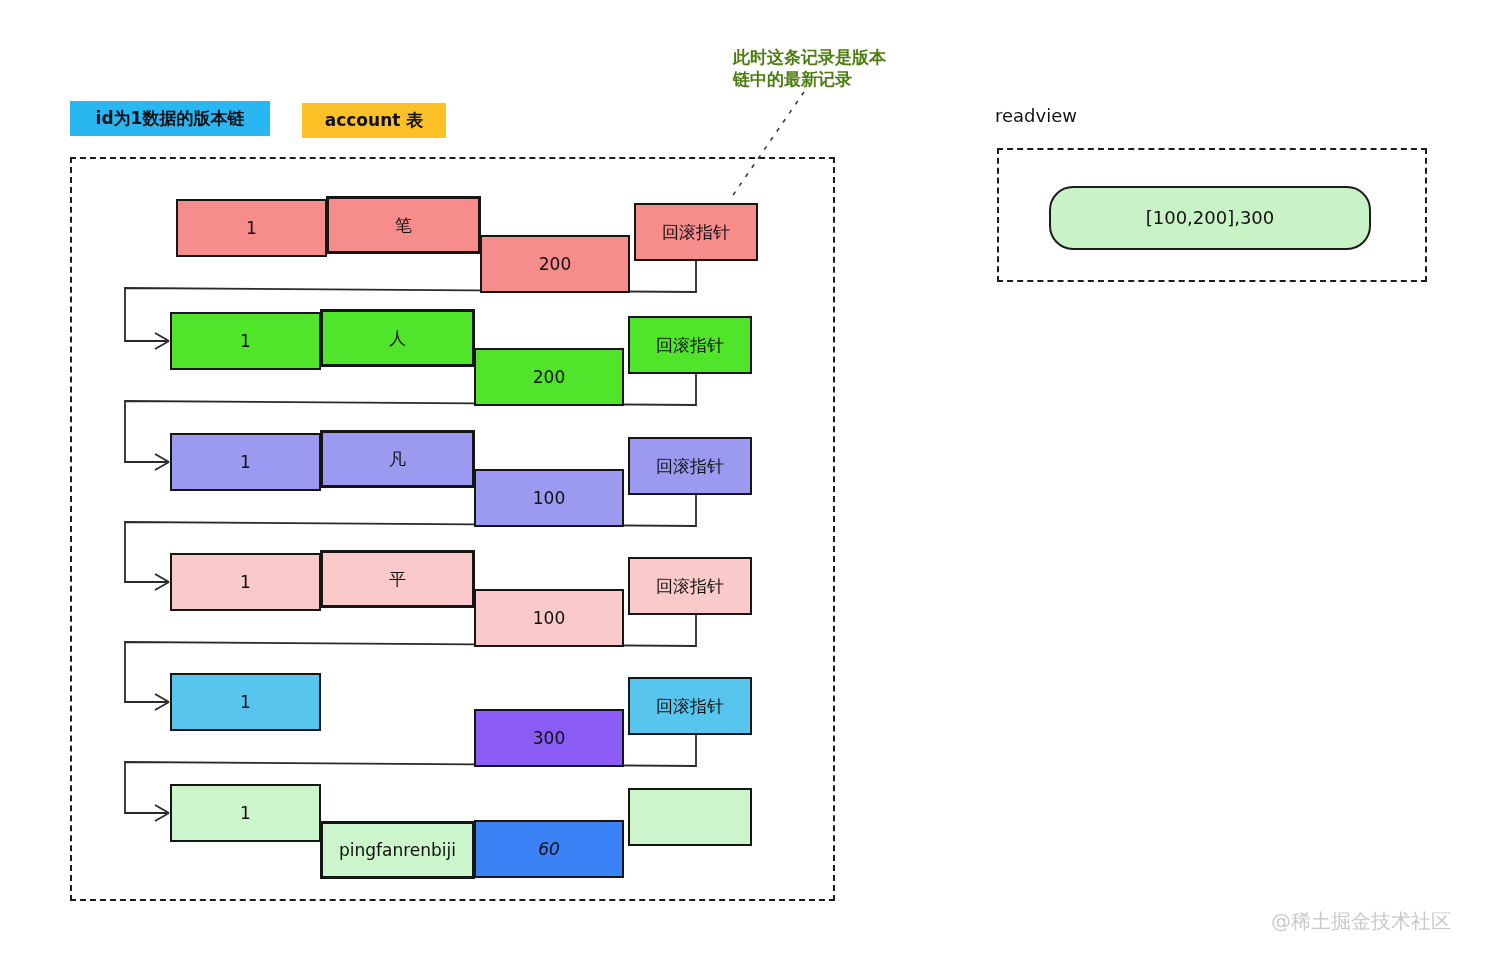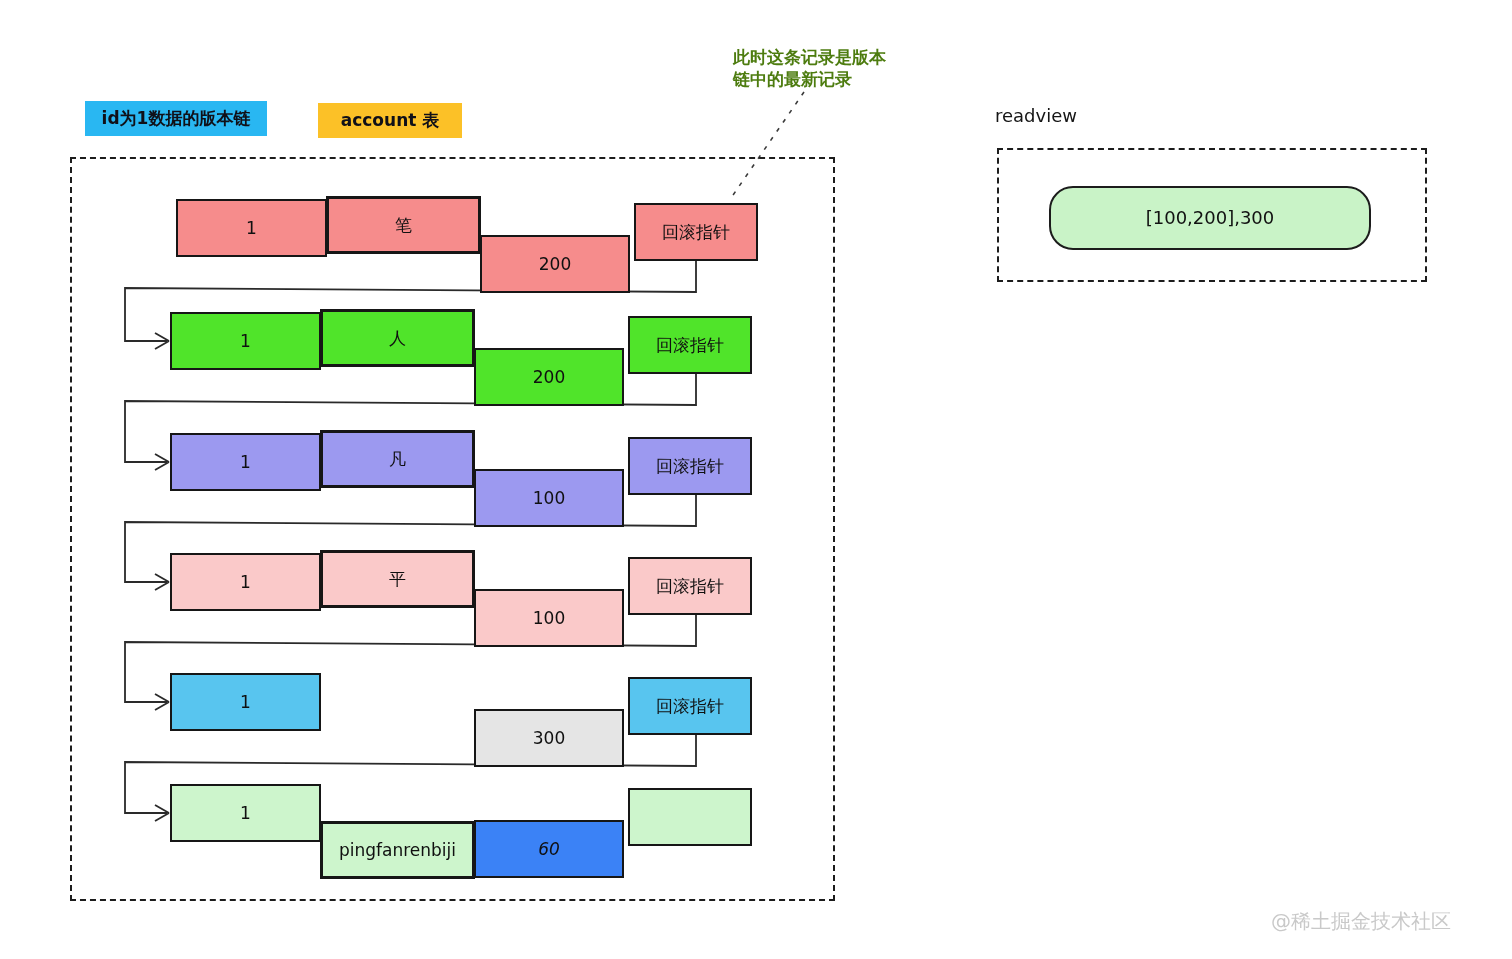--- a/index.html
+++ b/index.html
@@ -20,22 +20,22 @@
   }
   .tag {
     position: absolute;
     height: 35px;
     line-height: 35px;
     text-align: center;
     font-size: 17px;
     font-weight: bold;
     color: #101018;
   }
-  .tag-chain { left: 85px; top: 101px; width: 182px; }
-  .tag-table { left: 302px; top: 103px; width: 144px; margin-left: 16px; }
+  .tag-chain { left: 70px; top: 101px; width: 200px; }
+  .tag-table { left: 302px; top: 103px; width: 144px; }
   .annotation {
     position: absolute;
     left: 733px; top: 46px;
     font-size: 17px;
     font-weight: bold;
     line-height: 22px;
     white-space: nowrap;
   }
   .main-box {
     position: absolute;
@@ -160,21 +160,21 @@
 
   <div class="rec-row r4">
     <div class="cell c1" style="background-color: rgb(250, 201, 201);">1</div>
     <div class="cell c2" style="background-color: rgb(250, 201, 201);">平</div>
     <div class="cell c3" style="background-color: rgb(250, 201, 201);">100</div>
     <div class="cell c4" style="background-color: rgb(250, 201, 201);">回滚指针</div>
   </div>
 
   <div class="rec-row r5">
     <div class="cell c1" style="background-color: rgb(88, 197, 239);">1</div>
-    <div class="cell c3" style="background-color: #e5e5e5;">300</div>
+    <div class="cell c3" style="background-color: #8b5cf6;">300</div>
     <div class="cell c4" style="background-color: rgb(88, 197, 239);">回滚指针</div>
   </div>
 
   <div class="rec-row r6">
     <div class="cell c1" style="background-color: rgb(205, 245, 204);">1</div>
     <div class="cell c2" style="background-color: rgb(205, 245, 204); margin-top: 40px;">pingfanrenbiji</div>
     <div class="cell c3" style="background-color: #3b82f6; font-style: italic;">60</div>
     <div class="cell c4" style="background-color: rgb(205, 245, 204);"></div>
   </div>
 

